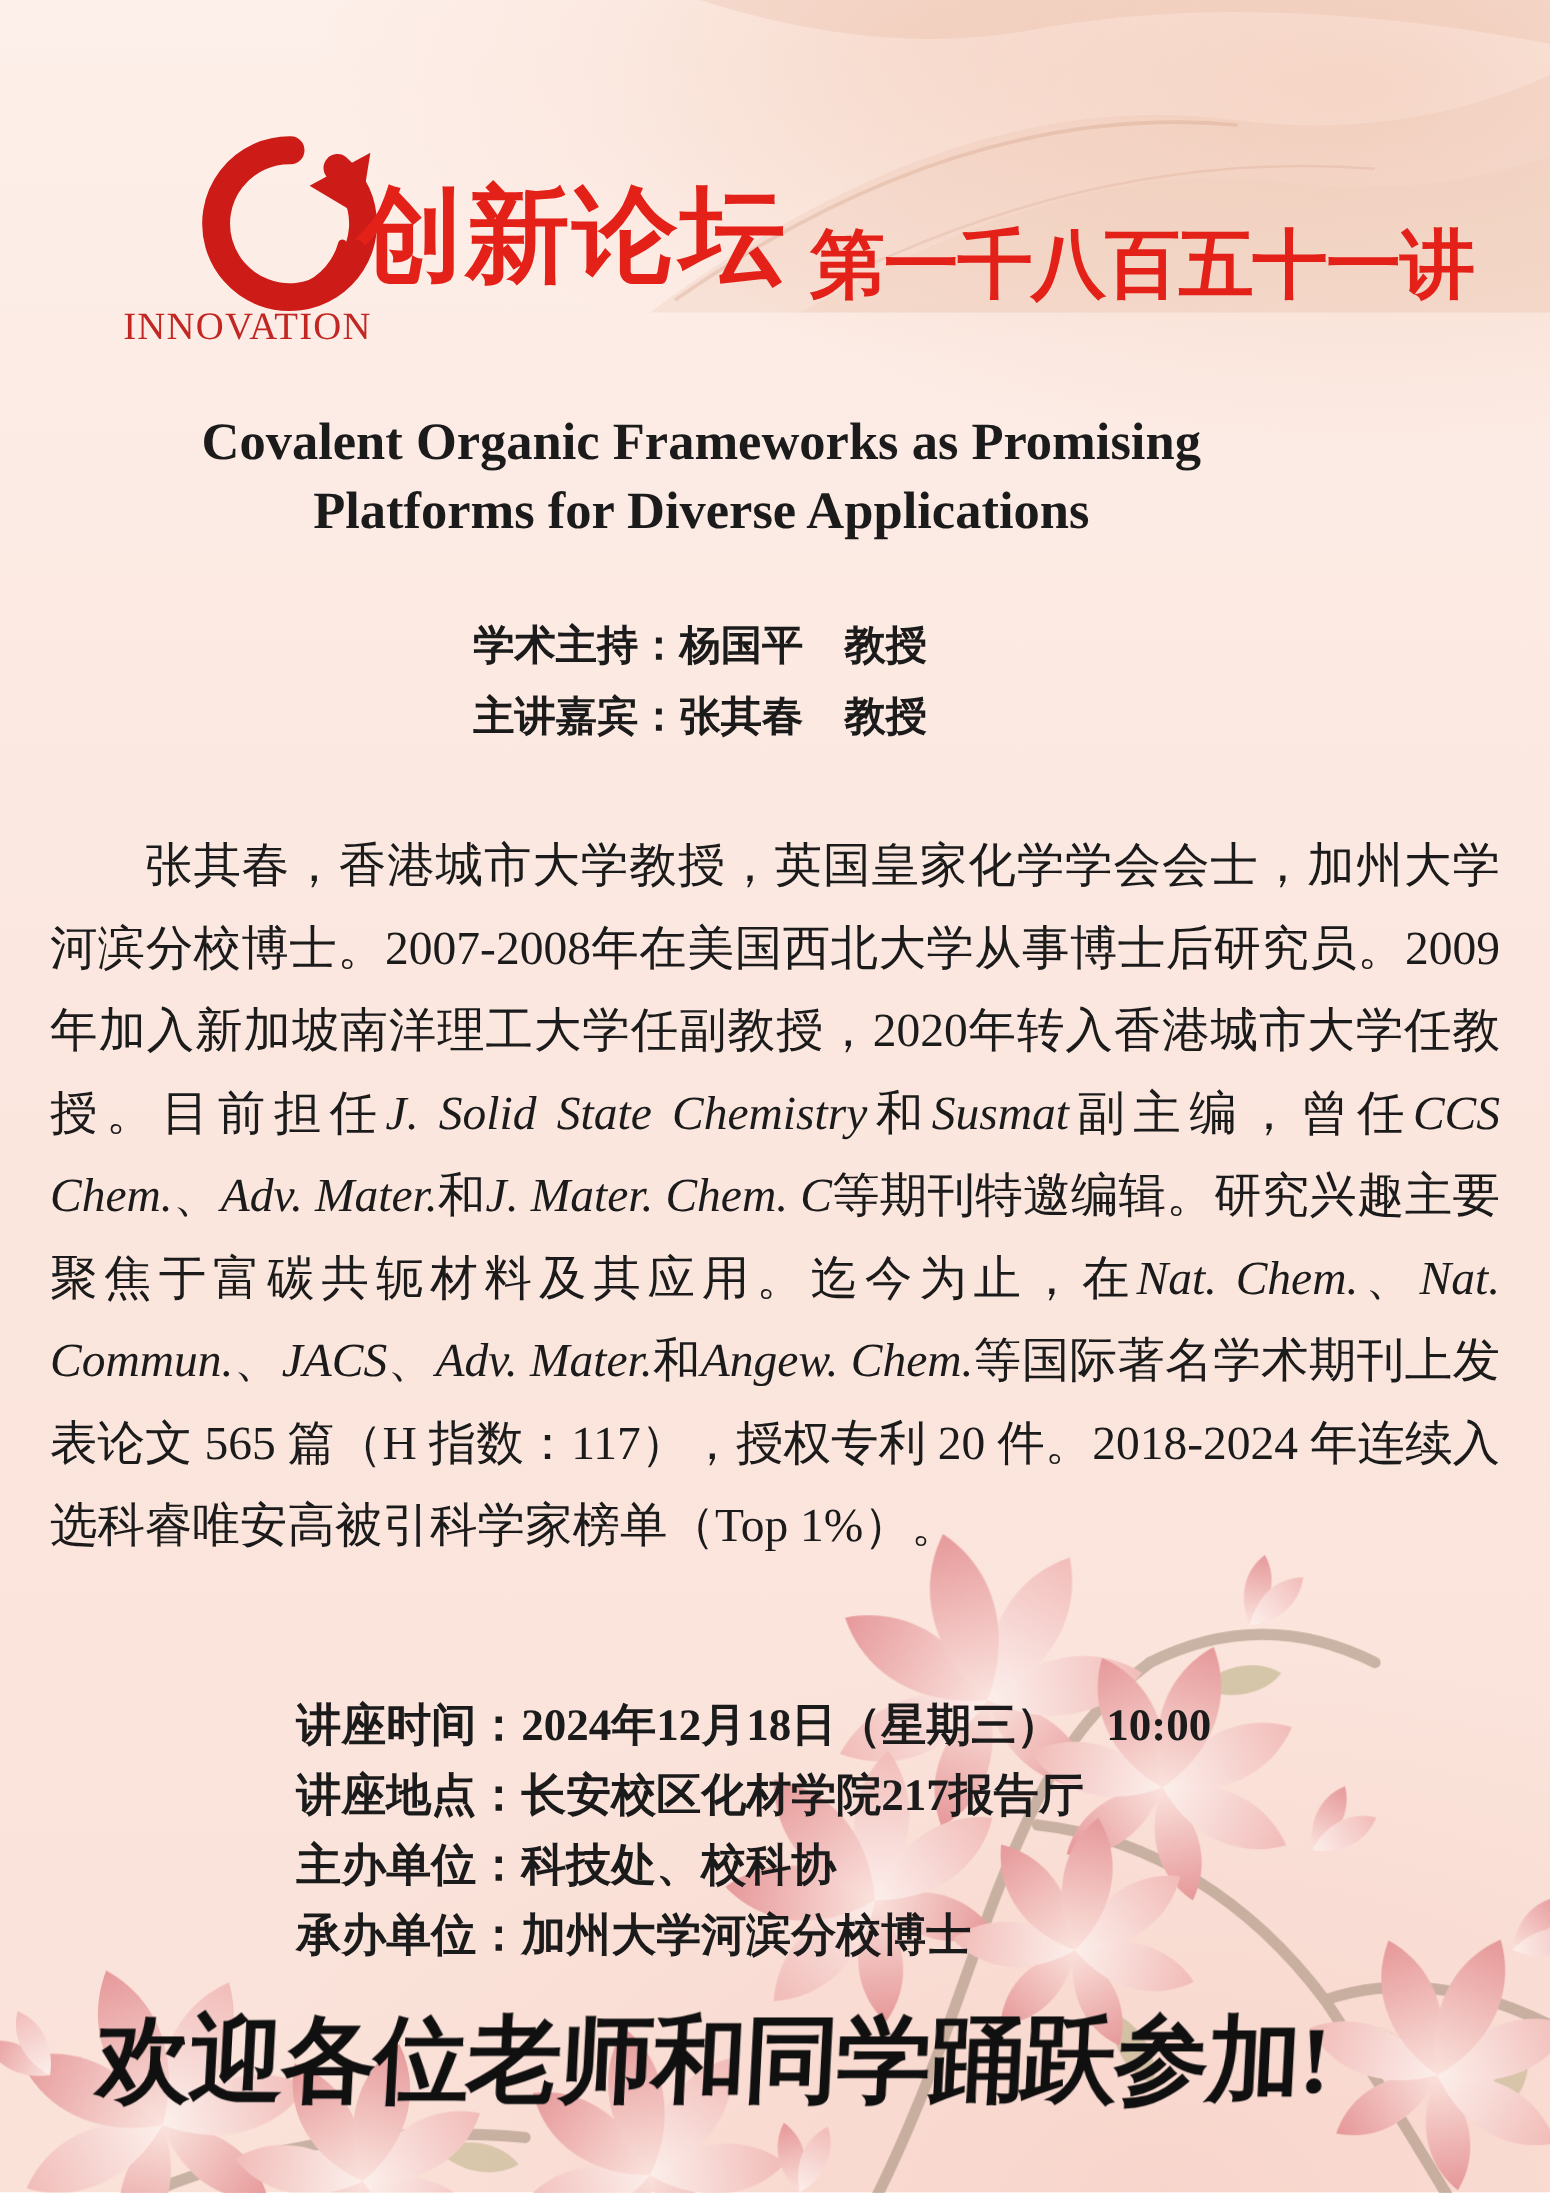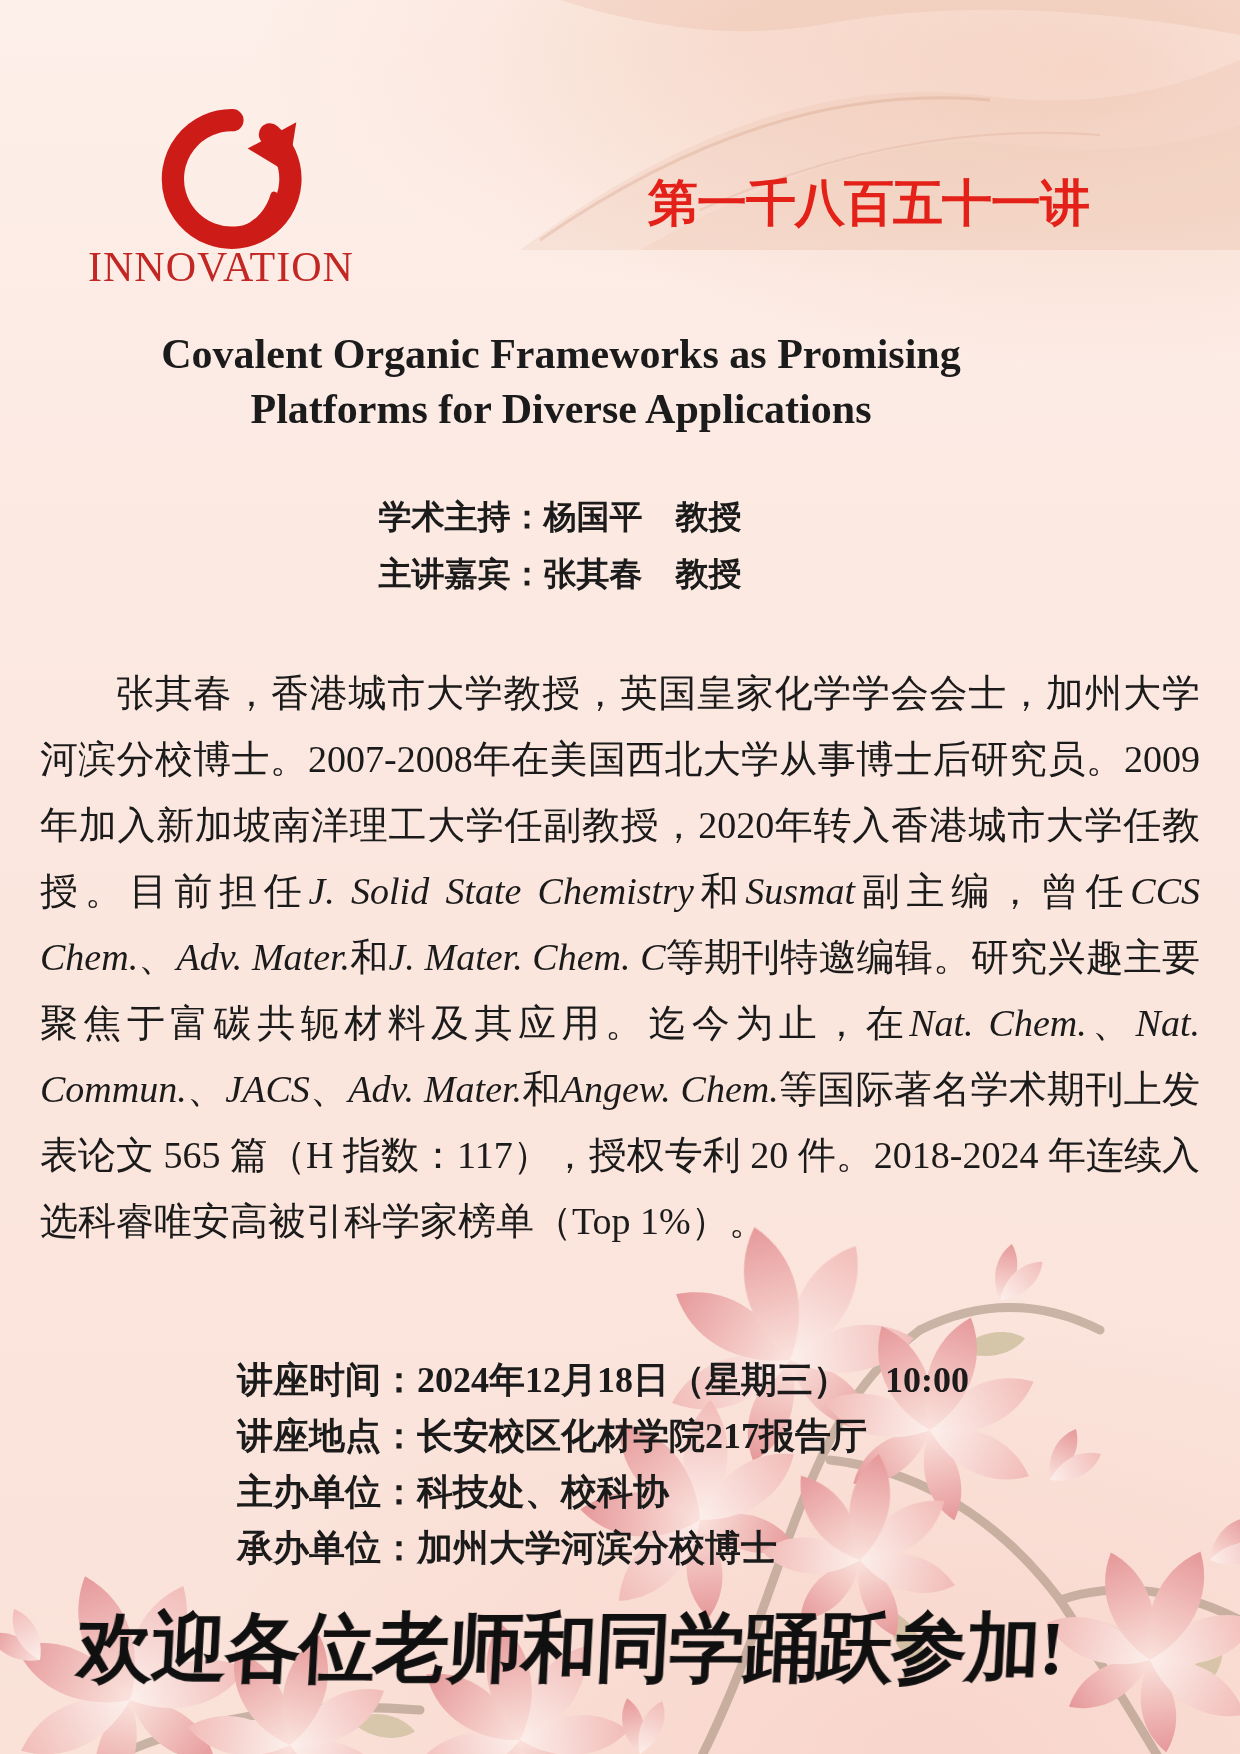--- a/index.html
+++ b/index.html
@@ -18,29 +18,29 @@
       radial-gradient(700px 360px at 60% 2%, rgba(242,200,180,0.30), rgba(242,200,180,0) 70%),
       radial-gradient(1000px 600px at 75% 100%, rgba(246,198,188,0.45), rgba(246,198,188,0) 75%),
       linear-gradient(180deg,#fdefe9 0%,#fbe7df 45%,#fae2d9 100%);
   }
   .bg-art{position:absolute;pointer-events:none;}
   .mountains{left:0;top:0;}
   .flowers{left:0;top:1000px;}
   .logo-mark{position:absolute;left:128px;top:106px;width:215px;height:152px;}
   .logo-word{
     position:absolute;left:88px;top:243px;width:220px;text-align:center;
-    font-size:42px;letter-spacing:1px;color:var(--innovation_red);font-weight:400;
+    font-size:31px;letter-spacing:1px;color:var(--innovation_red);font-weight:400;
   }
   .forum-title{
     position:absolute;left:286px;top:146px;font-size:84px;line-height:1;font-weight:900;
     color:var(--accent_red);font-family:"Liberation Sans","DejaVu Sans",sans-serif;letter-spacing:2px;
   }
   .lecture-no{
-    position:absolute;left:648px;top:182px;font-size:50px;line-height:1;font-weight:900;
-    color:var(--accent_red);font-family:Liberation Mono, monospace;letter-spacing:-1px;
+    position:absolute;left:648px;top:182px;font-size:60px;line-height:1;font-weight:900;
+    color:var(--accent_red);font-family:Liberation Sans, sans-serif;letter-spacing:-1px;
   }
   .entitle{
     position:absolute;left:1px;top:327px;width:1120px;text-align:center;
     font-size:42px;line-height:55px;font-weight:700;
   }
   .speakers{
     position:absolute;left:0;top:489px;width:1120px;text-align:center;
     font-size:33px;line-height:57px;font-weight:700;
   }
   .bio{
@@ -126,20 +126,21 @@
       <use href="#bud" transform="translate(640,754) rotate(5)"></use>
     </g>
   </svg>
 
   <svg class="logo-mark" viewBox="0 0 200 150" aria-hidden="true">
     <path d="M97 14 A58 58 0 1 0 134 28" fill="none" stroke="var(--logo_red)" stroke-width="22" stroke-linecap="round"></path>
     <path d="M60 118 A52 52 0 0 0 138 88" fill="none" stroke="var(--logo_red)" stroke-width="7" stroke-linecap="round"></path>
     <polygon points="112,42 160,16 152,66" fill="var(--logo_red)"></polygon>
   </svg>
   <div class="logo-word">INNOVATION</div>
+  <div class="forum-title">创新论坛</div>
   <div class="lecture-no">第一千八百五十一讲</div>
 
   <div class="entitle">
     <div>Covalent Organic Frameworks as Promising</div>
     <div>Platforms for Diverse Applications</div>
   </div>
 
   <div class="speakers">
     <div>学术主持：杨国平　教授</div>
     <div>主讲嘉宾：张其春　教授</div>

